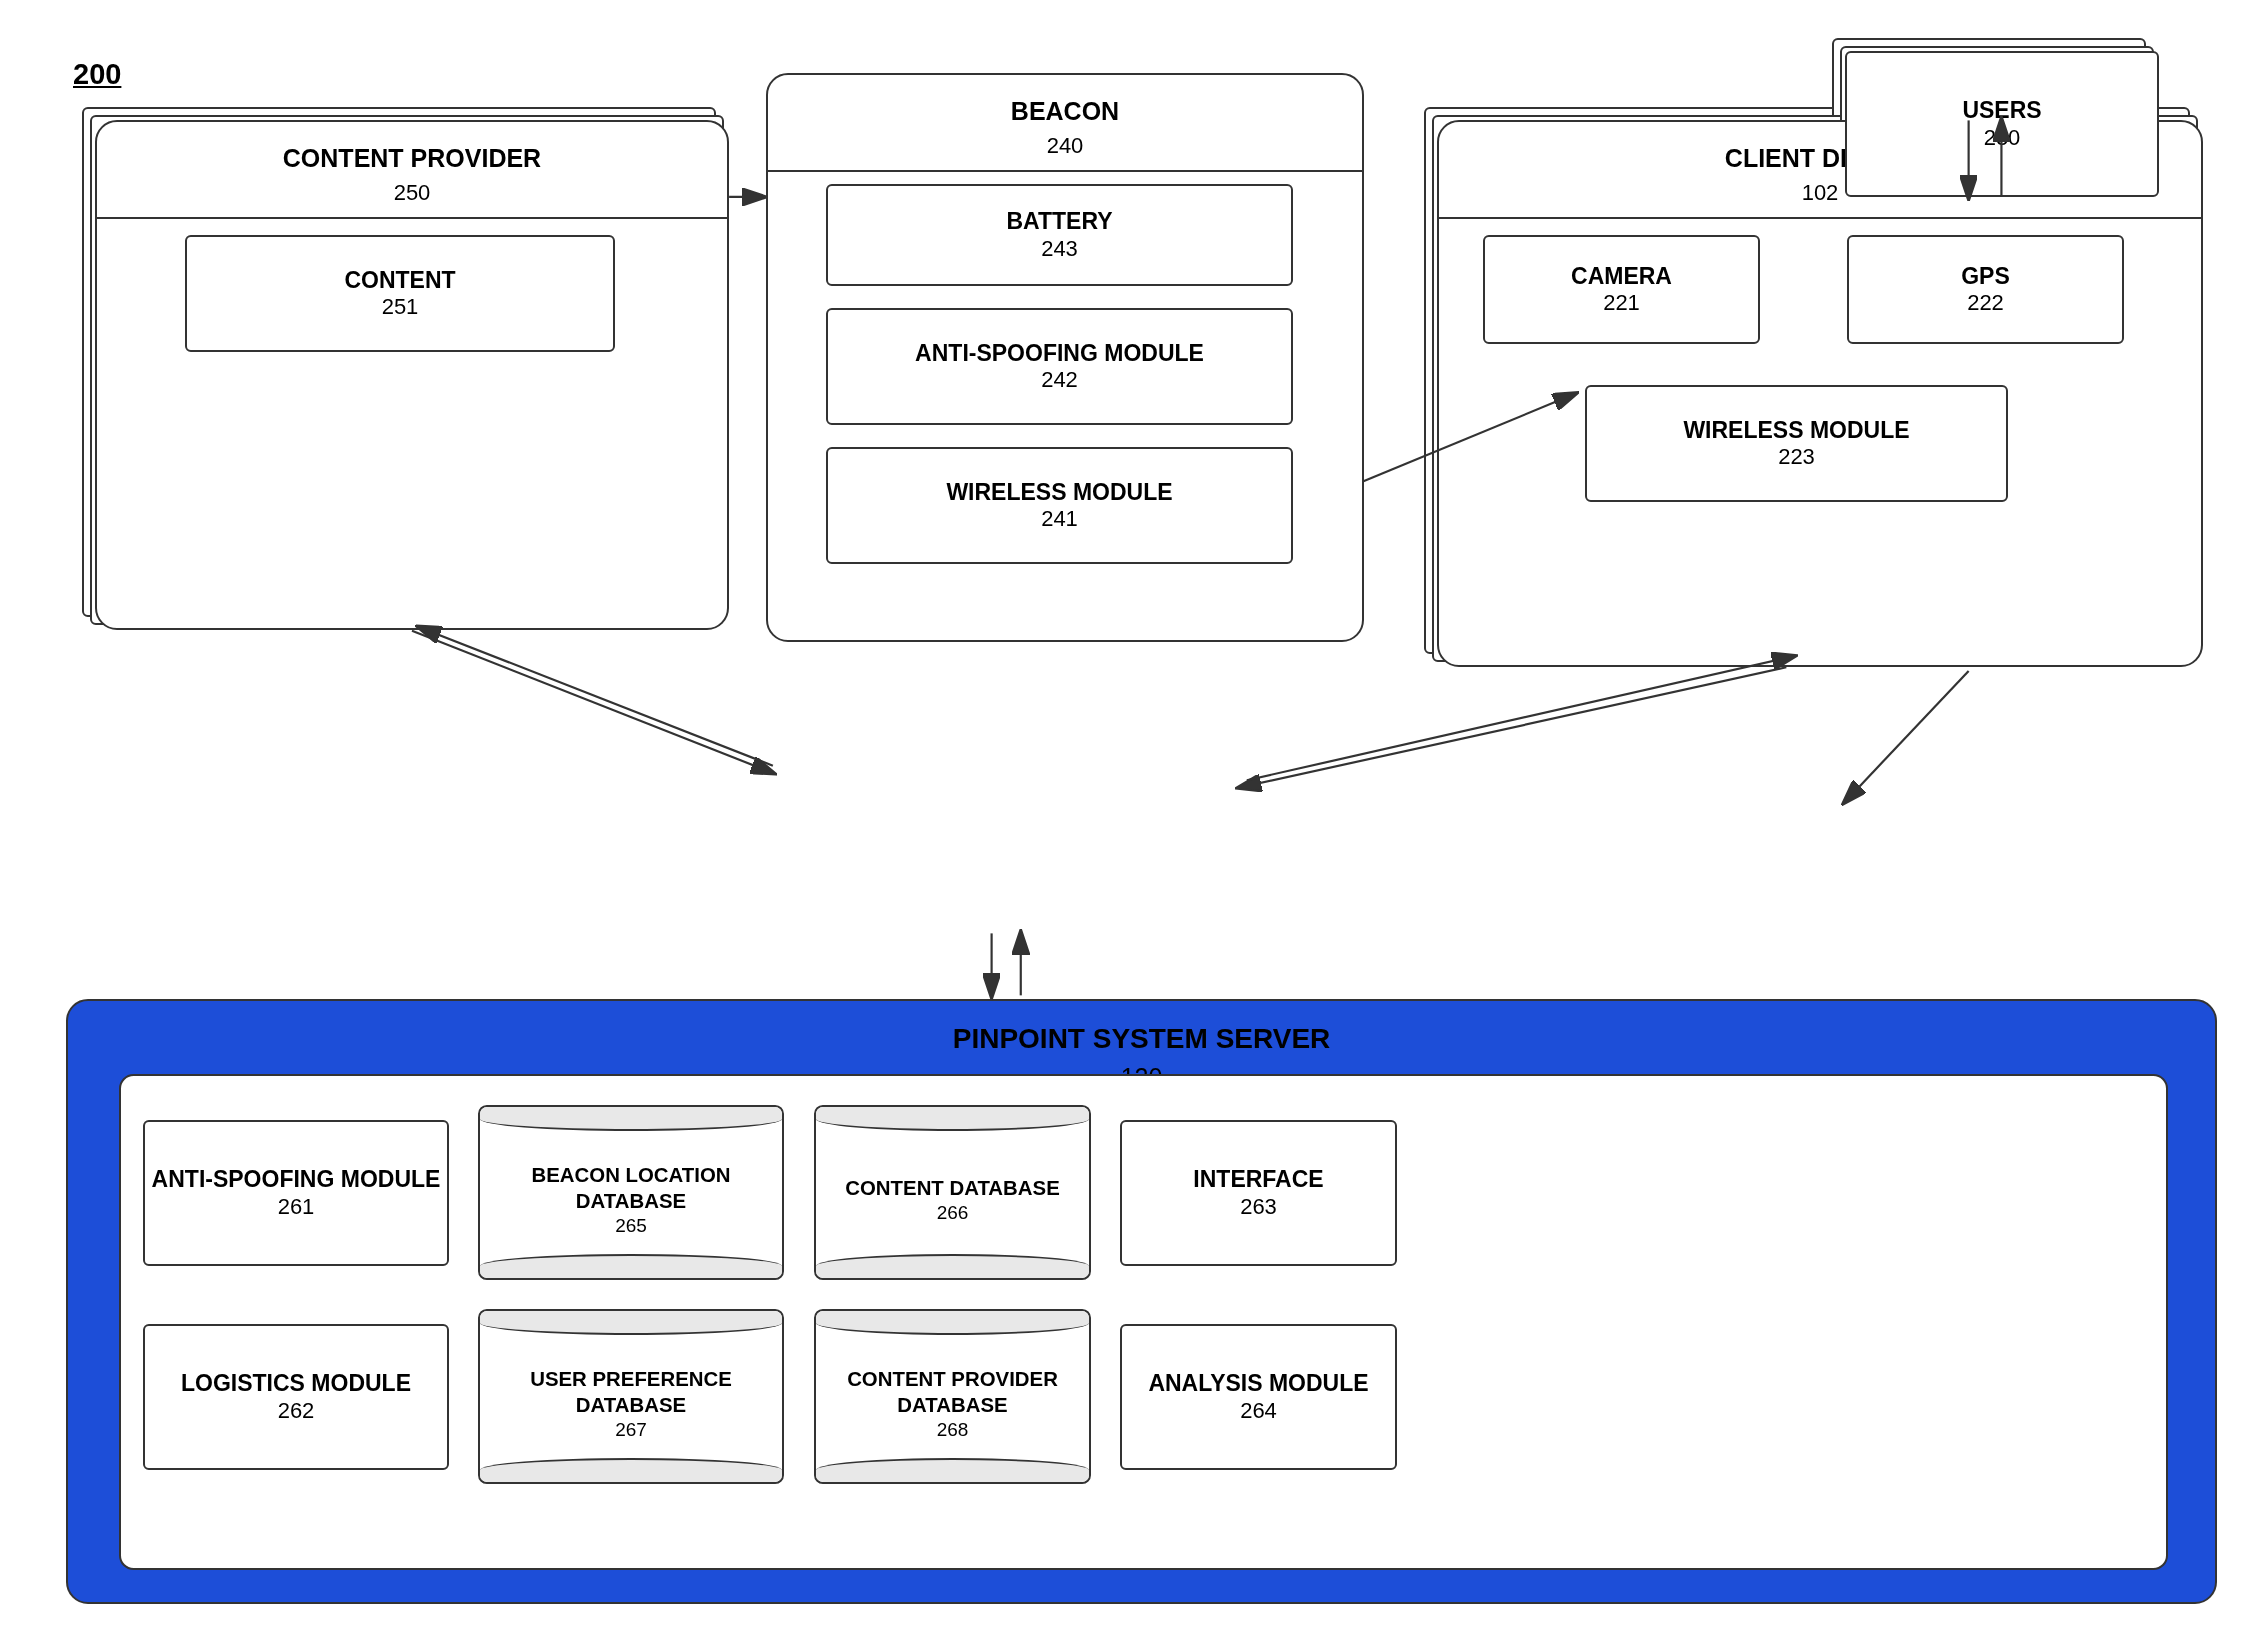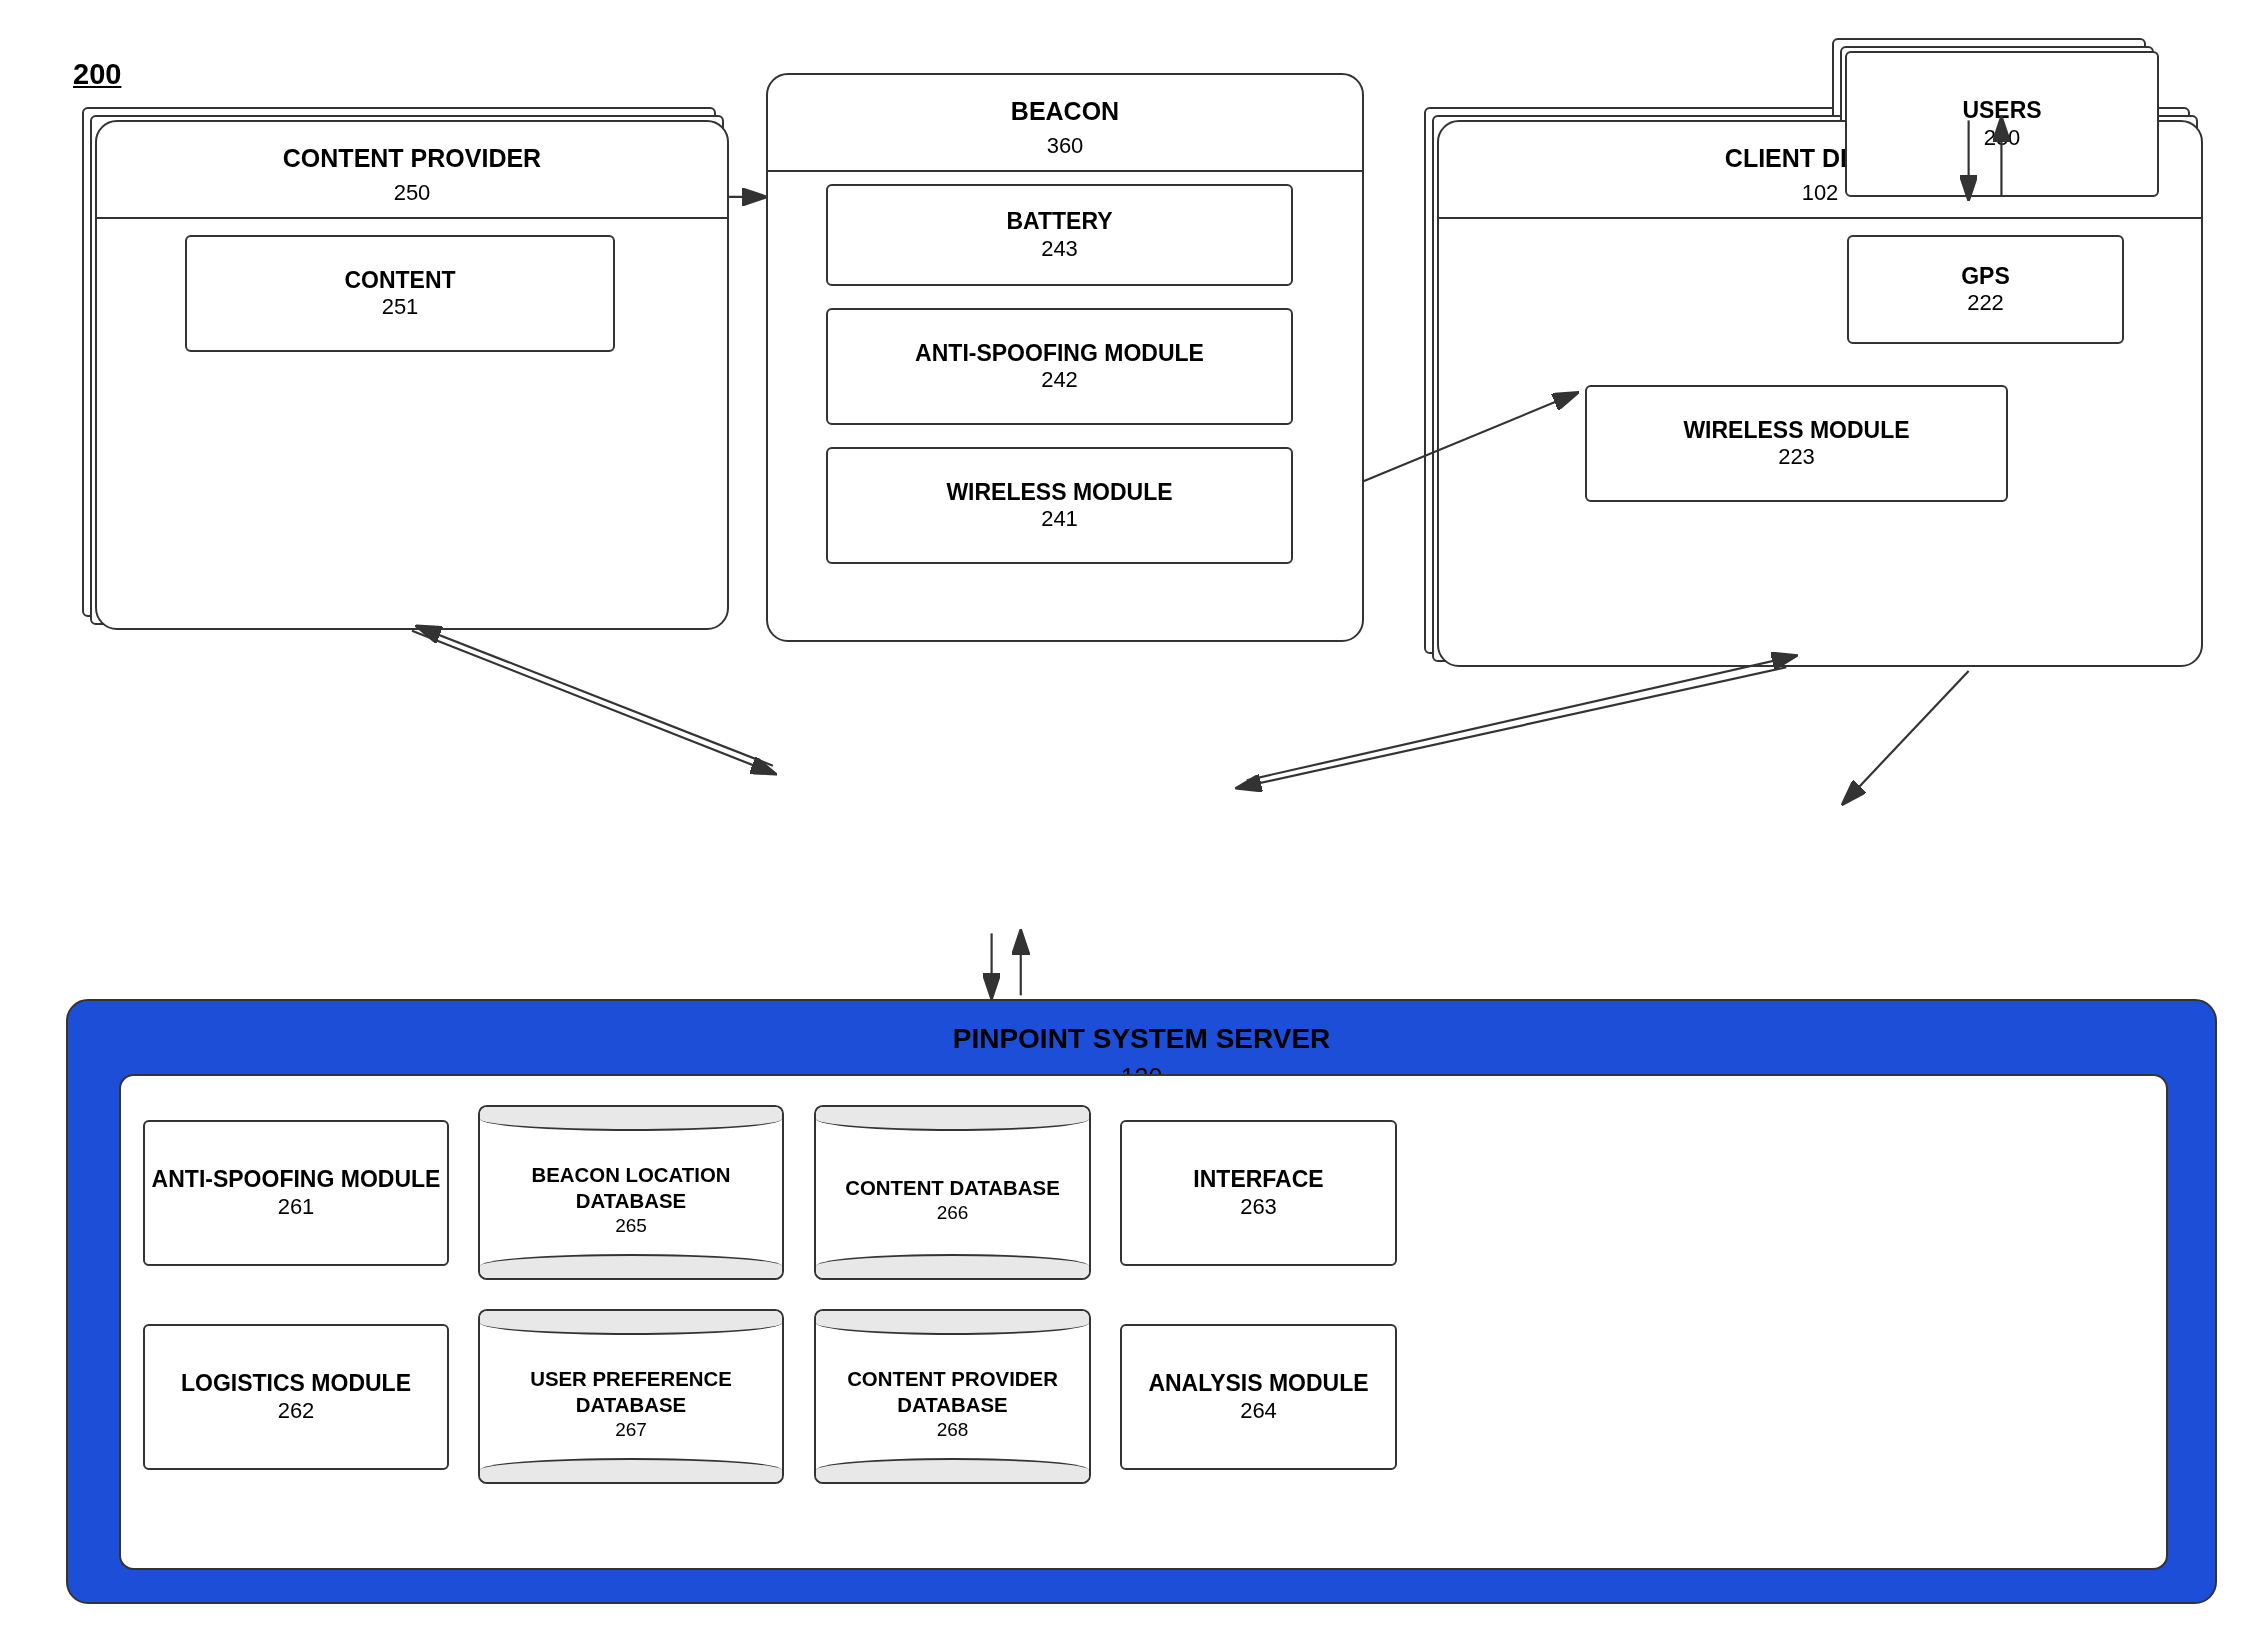--- a/index.html
+++ b/index.html
@@ -230,21 +230,21 @@
     <div class="inner-line" style="top:95px; left:0; right:0;"></div>
 
     <div class="box" style="position:absolute; top:113px; left:88px; width:430px; height:117px;">
       <div class="box-title">CONTENT</div>
       <div class="box-num">251</div>
     </div>
   </div>
 
   <div class="beacon-outer">
     <div class="section-title" style="top:22px; left:0; right:0;">BEACON</div>
-    <div class="section-num" style="top:58px; left:0; right:0;">360</div>
+    <div class="section-num" style="top:58px; left:0; right:0;">240</div>
     <div class="inner-line" style="top:95px; left:0; right:0;"></div>
 
     <div class="box" style="position:absolute; top:109px; left:58px; width:467px; height:102px;">
       <div class="box-title">BATTERY</div>
       <div class="box-num">243</div>
     </div>
 
     <div class="box" style="position:absolute; top:233px; left:58px; width:467px; height:117px;">
       <div class="box-title">ANTI-SPOOFING MODULE</div>
       <div class="box-num">242</div>
@@ -254,20 +254,24 @@
       <div class="box-title">WIRELESS MODULE</div>
       <div class="box-num">241</div>
     </div>
   </div>
 
   <div class="client-outer stacked">
     <div class="section-title" style="top:22px; left:0; right:0;">CLIENT DEVICE</div>
     <div class="section-num" style="top:58px; left:0; right:0;">102</div>
     <div class="inner-line" style="top:95px; left:0; right:0;"></div>
 
+    <div class="box" style="position:absolute; top:113px; left:44px; width:277px; height:109px;">
+      <div class="box-title">CAMERA</div>
+      <div class="box-num">221</div>
+    </div>
 
     <div class="box" style="position:absolute; top:113px; left:408px; width:277px; height:109px;">
       <div class="box-title">GPS</div>
       <div class="box-num">222</div>
     </div>
 
     <div class="box" style="position:absolute; top:263px; left:146px; width:423px; height:117px;">
       <div class="box-title">WIRELESS MODULE</div>
       <div class="box-num">223</div>
     </div>

